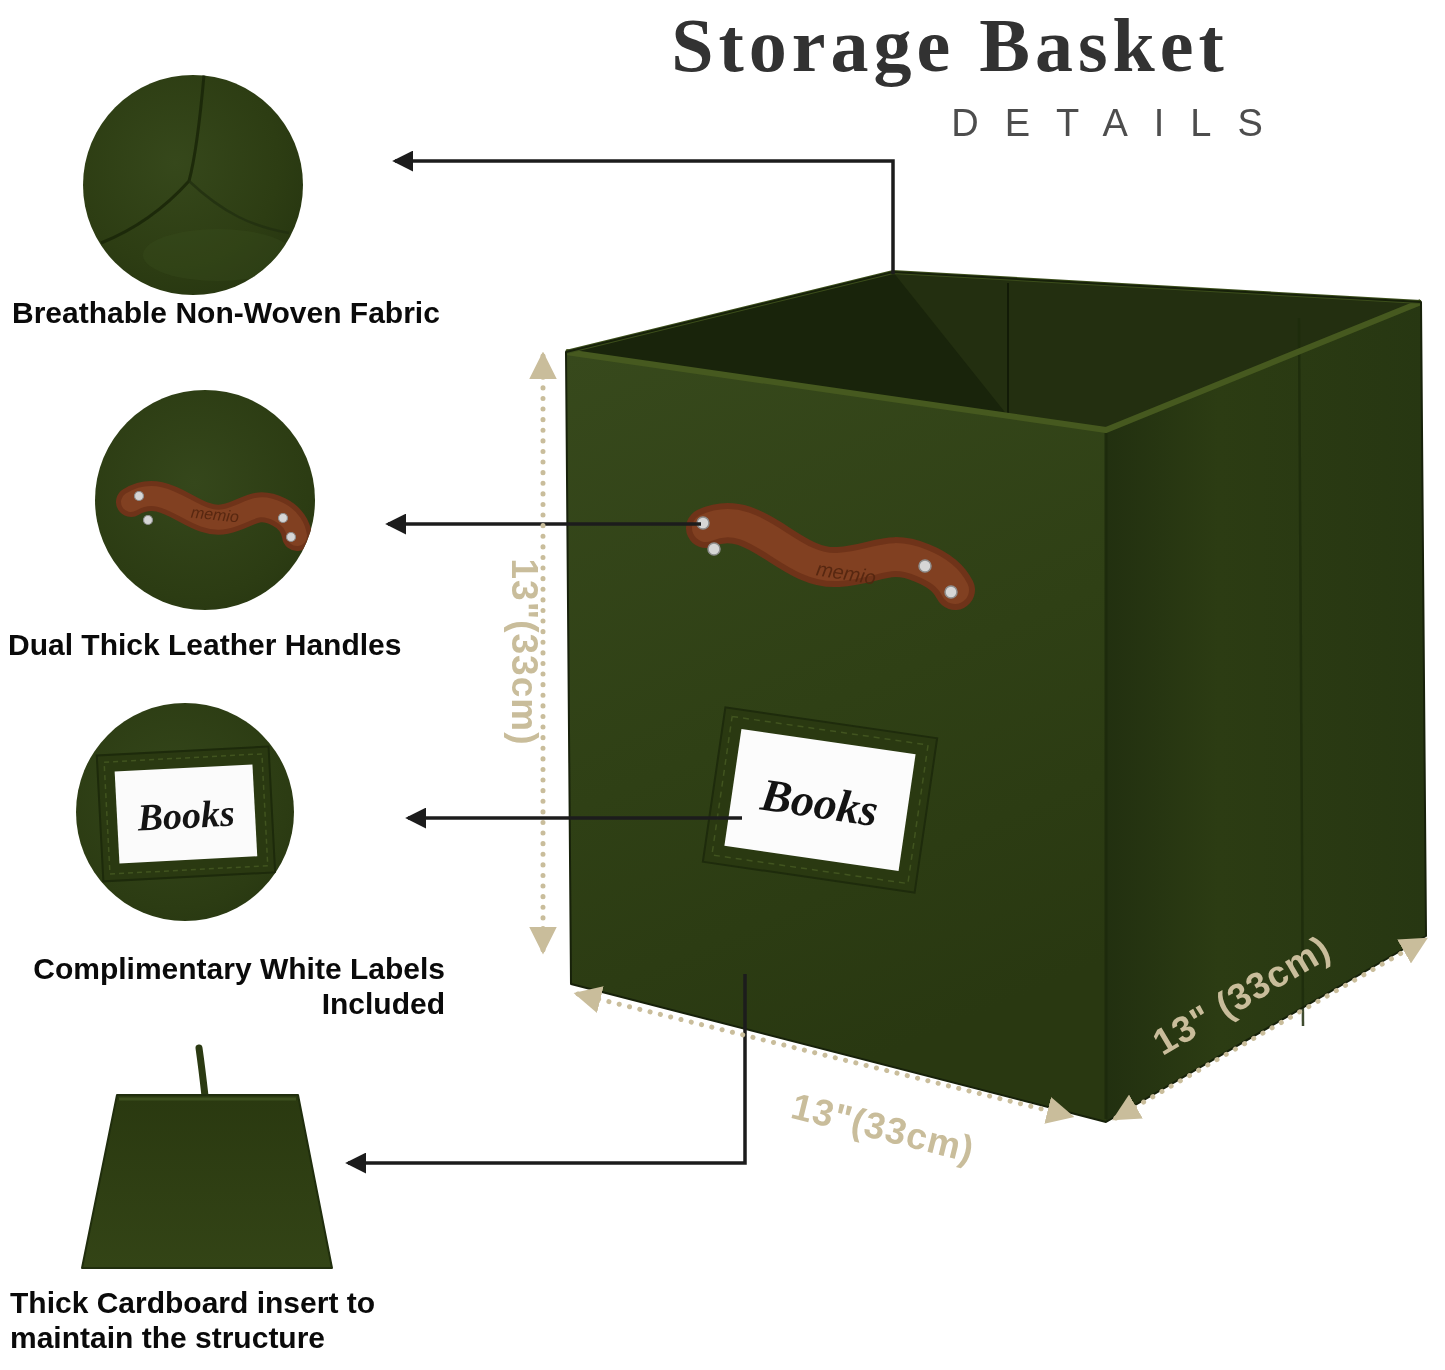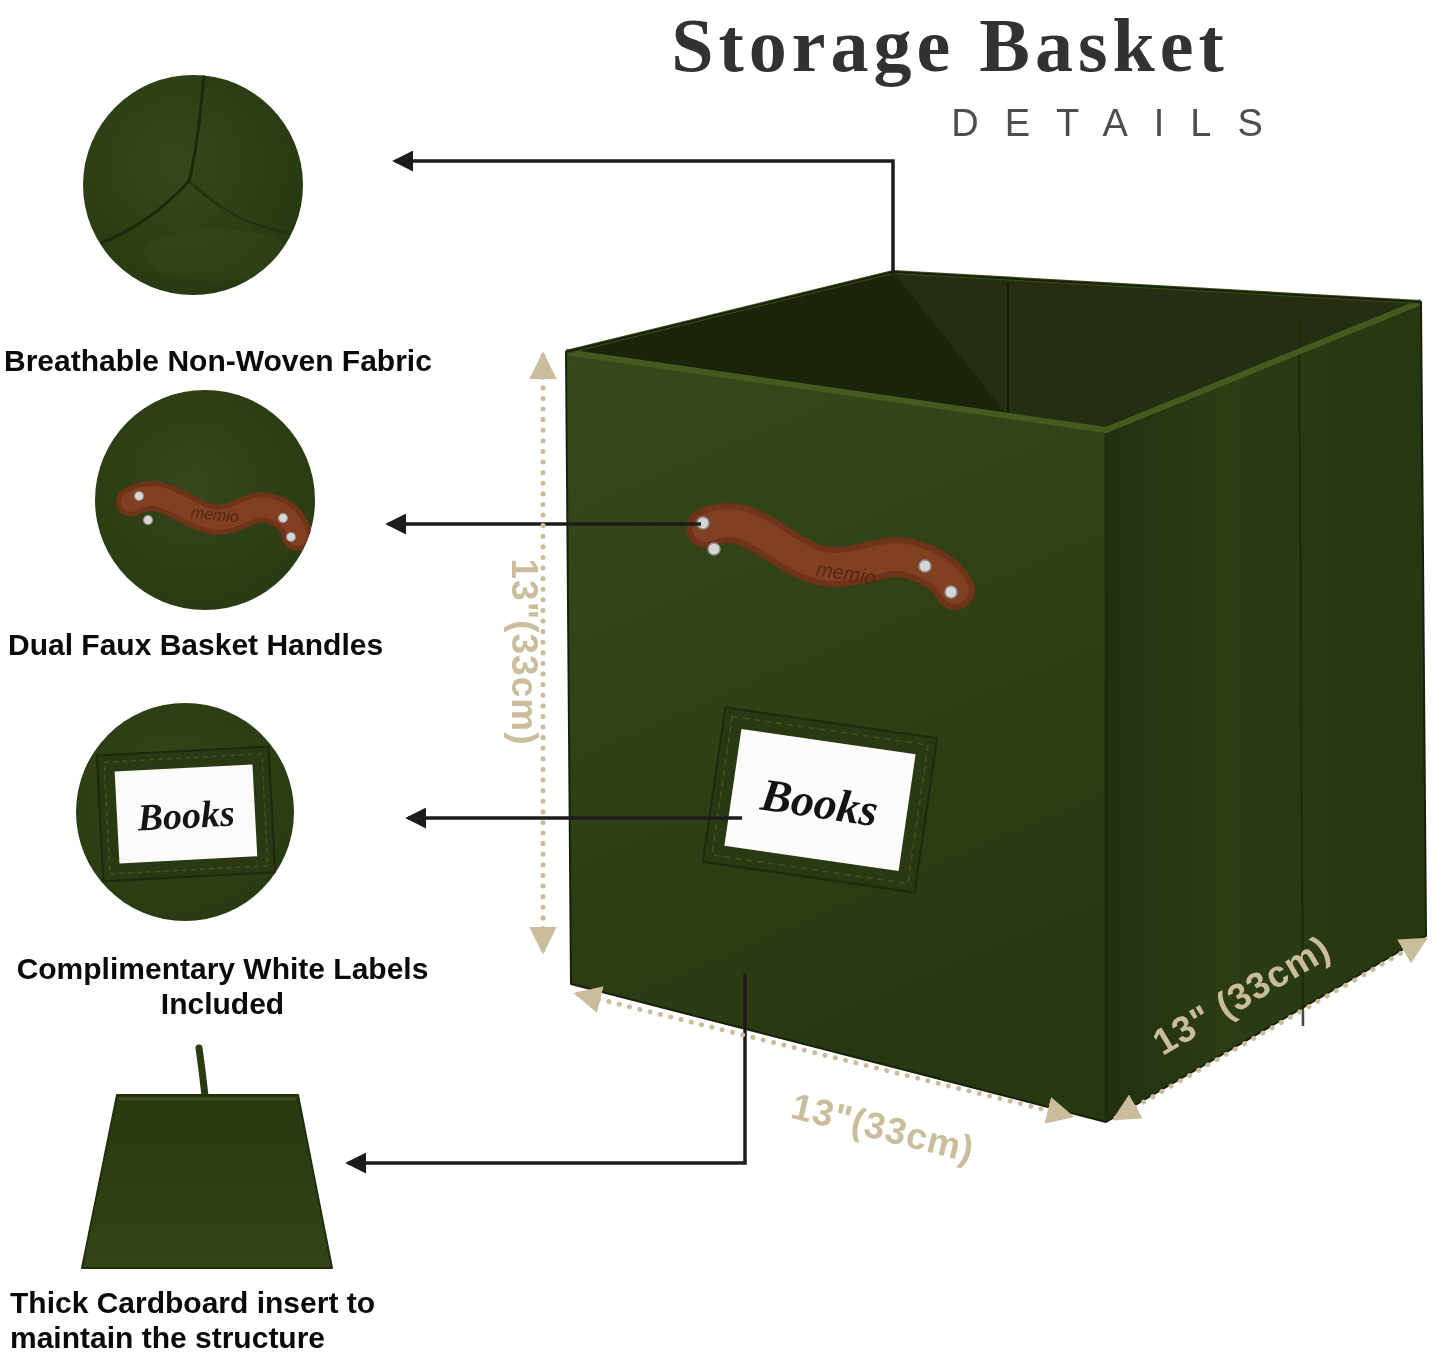--- a/index.html
+++ b/index.html
@@ -98,62 +98,62 @@
           <stop offset="0.6" stop-color="#2d3d13"></stop>
           <stop offset="1" stop-color="#24330f"></stop>
         </radialGradient>
       </defs>
       <rect width="220" height="220" fill="url(#gC1)"></rect>
       <path d="M121,0 C117,45 113,80 106,106 C80,135 48,156 18,168" fill="none" stroke="#1b2709" stroke-width="3" opacity="0.9"></path>
       <path d="M106,106 C140,138 170,152 206,158" fill="none" stroke="#223010" stroke-width="2.5" opacity="0.8"></path>
       <ellipse cx="135" cy="180" rx="75" ry="26" fill="#3d5120" opacity="0.28"></ellipse>
     </svg>
   </div>
-  <div class="abs callout-label" style="left:4px;top:296px;width:470px;margin-top:48px;">Breathable Non-Woven Fabric</div>
+  <div class="abs callout-label" style="left:12px;top:296px;width:470px;">Breathable Non-Woven Fabric</div>
 
   <div class="abs circle" style="left:95px;top:390px;width:220px;height:220px;">
     <svg width="220" height="220" viewBox="0 0 220 220">
       <defs>
         <radialGradient id="gC2" cx="0.45" cy="0.42" r="0.8">
           <stop offset="0" stop-color="#35471b"></stop>
           <stop offset="0.65" stop-color="#2c3c13"></stop>
           <stop offset="1" stop-color="#24330f"></stop>
         </radialGradient>
       </defs>
       <rect width="220" height="220" fill="url(#gC2)"></rect>
       <path d="M36,112 C72,90 98,136 130,129 C154,124 160,110 184,122 C196,128 201,138 202,146" fill="none" stroke="#6f3319" stroke-width="30" stroke-linecap="round"></path>
       <path d="M36,112 C72,90 98,136 130,129 C154,124 160,110 184,122 C196,128 201,138 202,146" fill="none" stroke="#814021" stroke-width="20" stroke-linecap="round"></path>
       <text x="120" y="130" transform="rotate(6 120 124)" font-size="16" font-style="italic" fill="#53250f" text-anchor="middle" opacity="0.9">memio</text>
       <circle cx="44" cy="106" r="4.5" fill="#d6d6d6" stroke="#8f8f8f" stroke-width="1.2"></circle>
       <circle cx="53" cy="130" r="4.5" fill="#d6d6d6" stroke="#8f8f8f" stroke-width="1.2"></circle>
       <circle cx="188" cy="128" r="4.5" fill="#d6d6d6" stroke="#8f8f8f" stroke-width="1.2"></circle>
       <circle cx="196" cy="147" r="4.5" fill="#d6d6d6" stroke="#8f8f8f" stroke-width="1.2"></circle>
     </svg>
   </div>
-  <div class="abs callout-label" style="left:8px;top:628px;width:440px;">Dual Faux Basket Handles</div>
+  <div class="abs callout-label" style="left:8px;top:628px;width:440px;">Dual Thick Leather Handles</div>
 
   <div class="abs circle" style="left:76px;top:703px;width:218px;height:218px;">
     <svg width="218" height="218" viewBox="0 0 218 218">
       <defs>
         <radialGradient id="gC3" cx="0.45" cy="0.42" r="0.8">
           <stop offset="0" stop-color="#35471b"></stop>
           <stop offset="0.65" stop-color="#2c3c13"></stop>
           <stop offset="1" stop-color="#24330f"></stop>
         </radialGradient>
       </defs>
       <rect width="218" height="218" fill="url(#gC3)"></rect>
       <g transform="rotate(-3 109 112)">
         <rect x="24" y="48" width="172" height="126" fill="#2a3911" stroke="#1d2a0b" stroke-width="2"></rect>
         <rect x="31" y="55" width="158" height="112" fill="none" stroke="#41541f" stroke-width="1.5" stroke-dasharray="5 4"></rect>
         <rect x="41" y="65" width="138" height="92" fill="#fbfbfb"></rect>
         <text class="script-text" x="110" y="125" text-anchor="middle" font-size="38" fill="#141414">Books</text>
       </g>
     </svg>
   </div>
-  <div class="abs callout-label" style="left:0px;top:952px;width:445px;text-align:center;">Complimentary White Labels Included</div>
+  <div class="abs callout-label" style="left:0px;top:952px;width:445px;text-align:right;">Complimentary White Labels Included</div>
 
   <div class="abs" style="left:55px;top:1040px;width:300px;height:240px;">
     <svg width="300" height="240" viewBox="0 0 300 240">
       <defs>
         <linearGradient id="gT" x1="0" y1="0" x2="0" y2="1">
           <stop offset="0" stop-color="#2a3910"></stop>
           <stop offset="1" stop-color="#334416"></stop>
         </linearGradient>
       </defs>
       <path d="M144,8 C146,22 148,38 150,56" stroke="#2b3a12" stroke-width="7" fill="none" stroke-linecap="round"></path>

